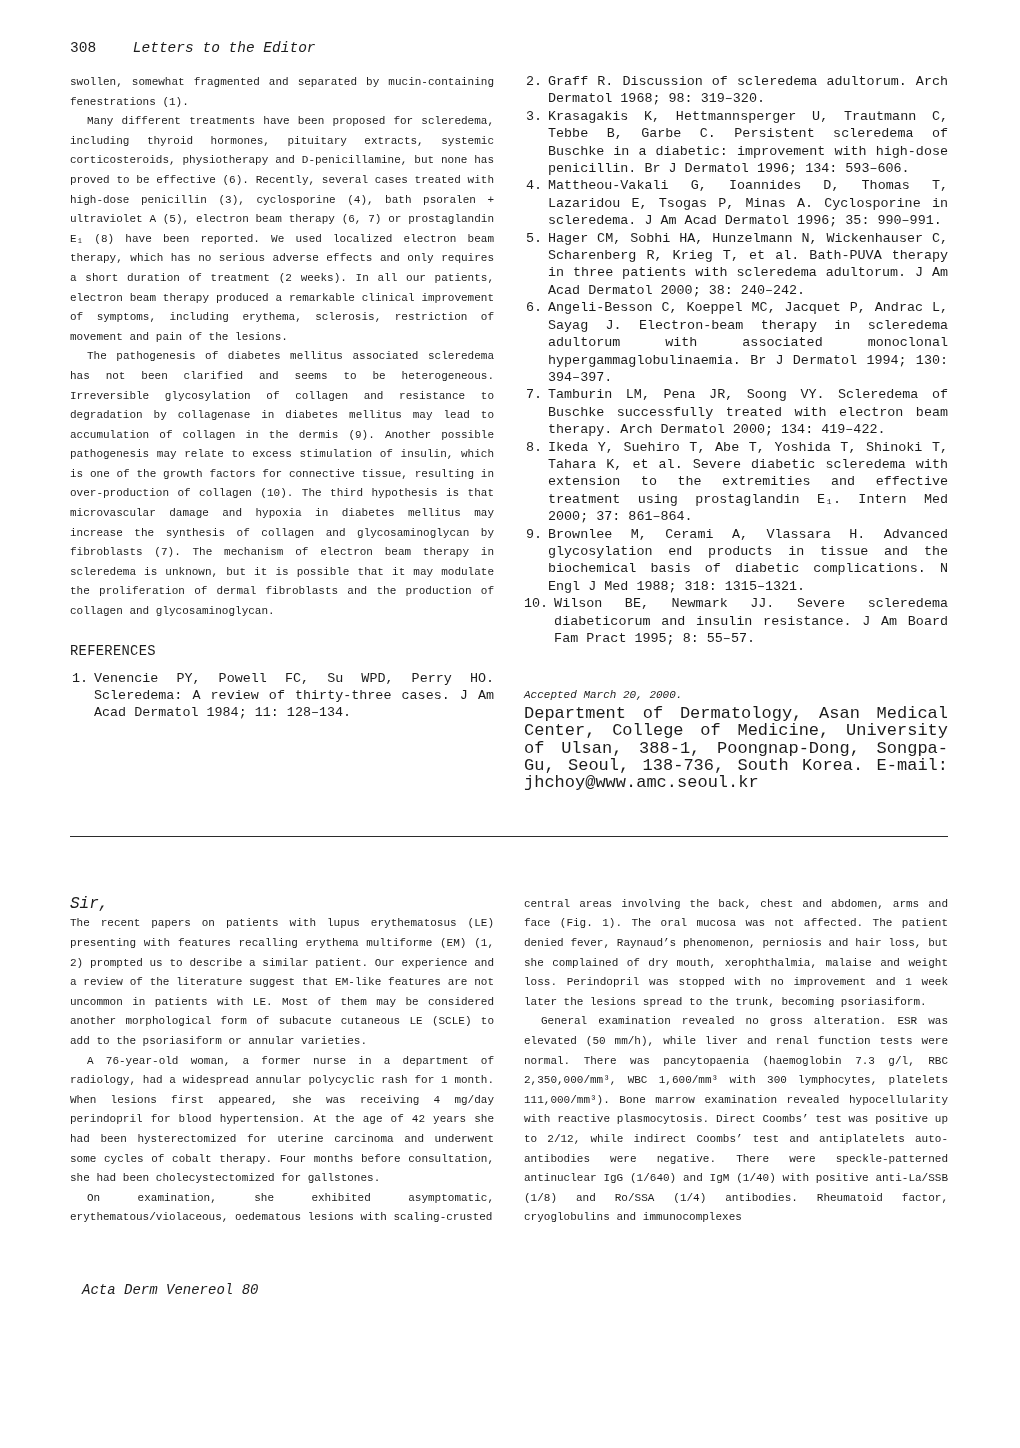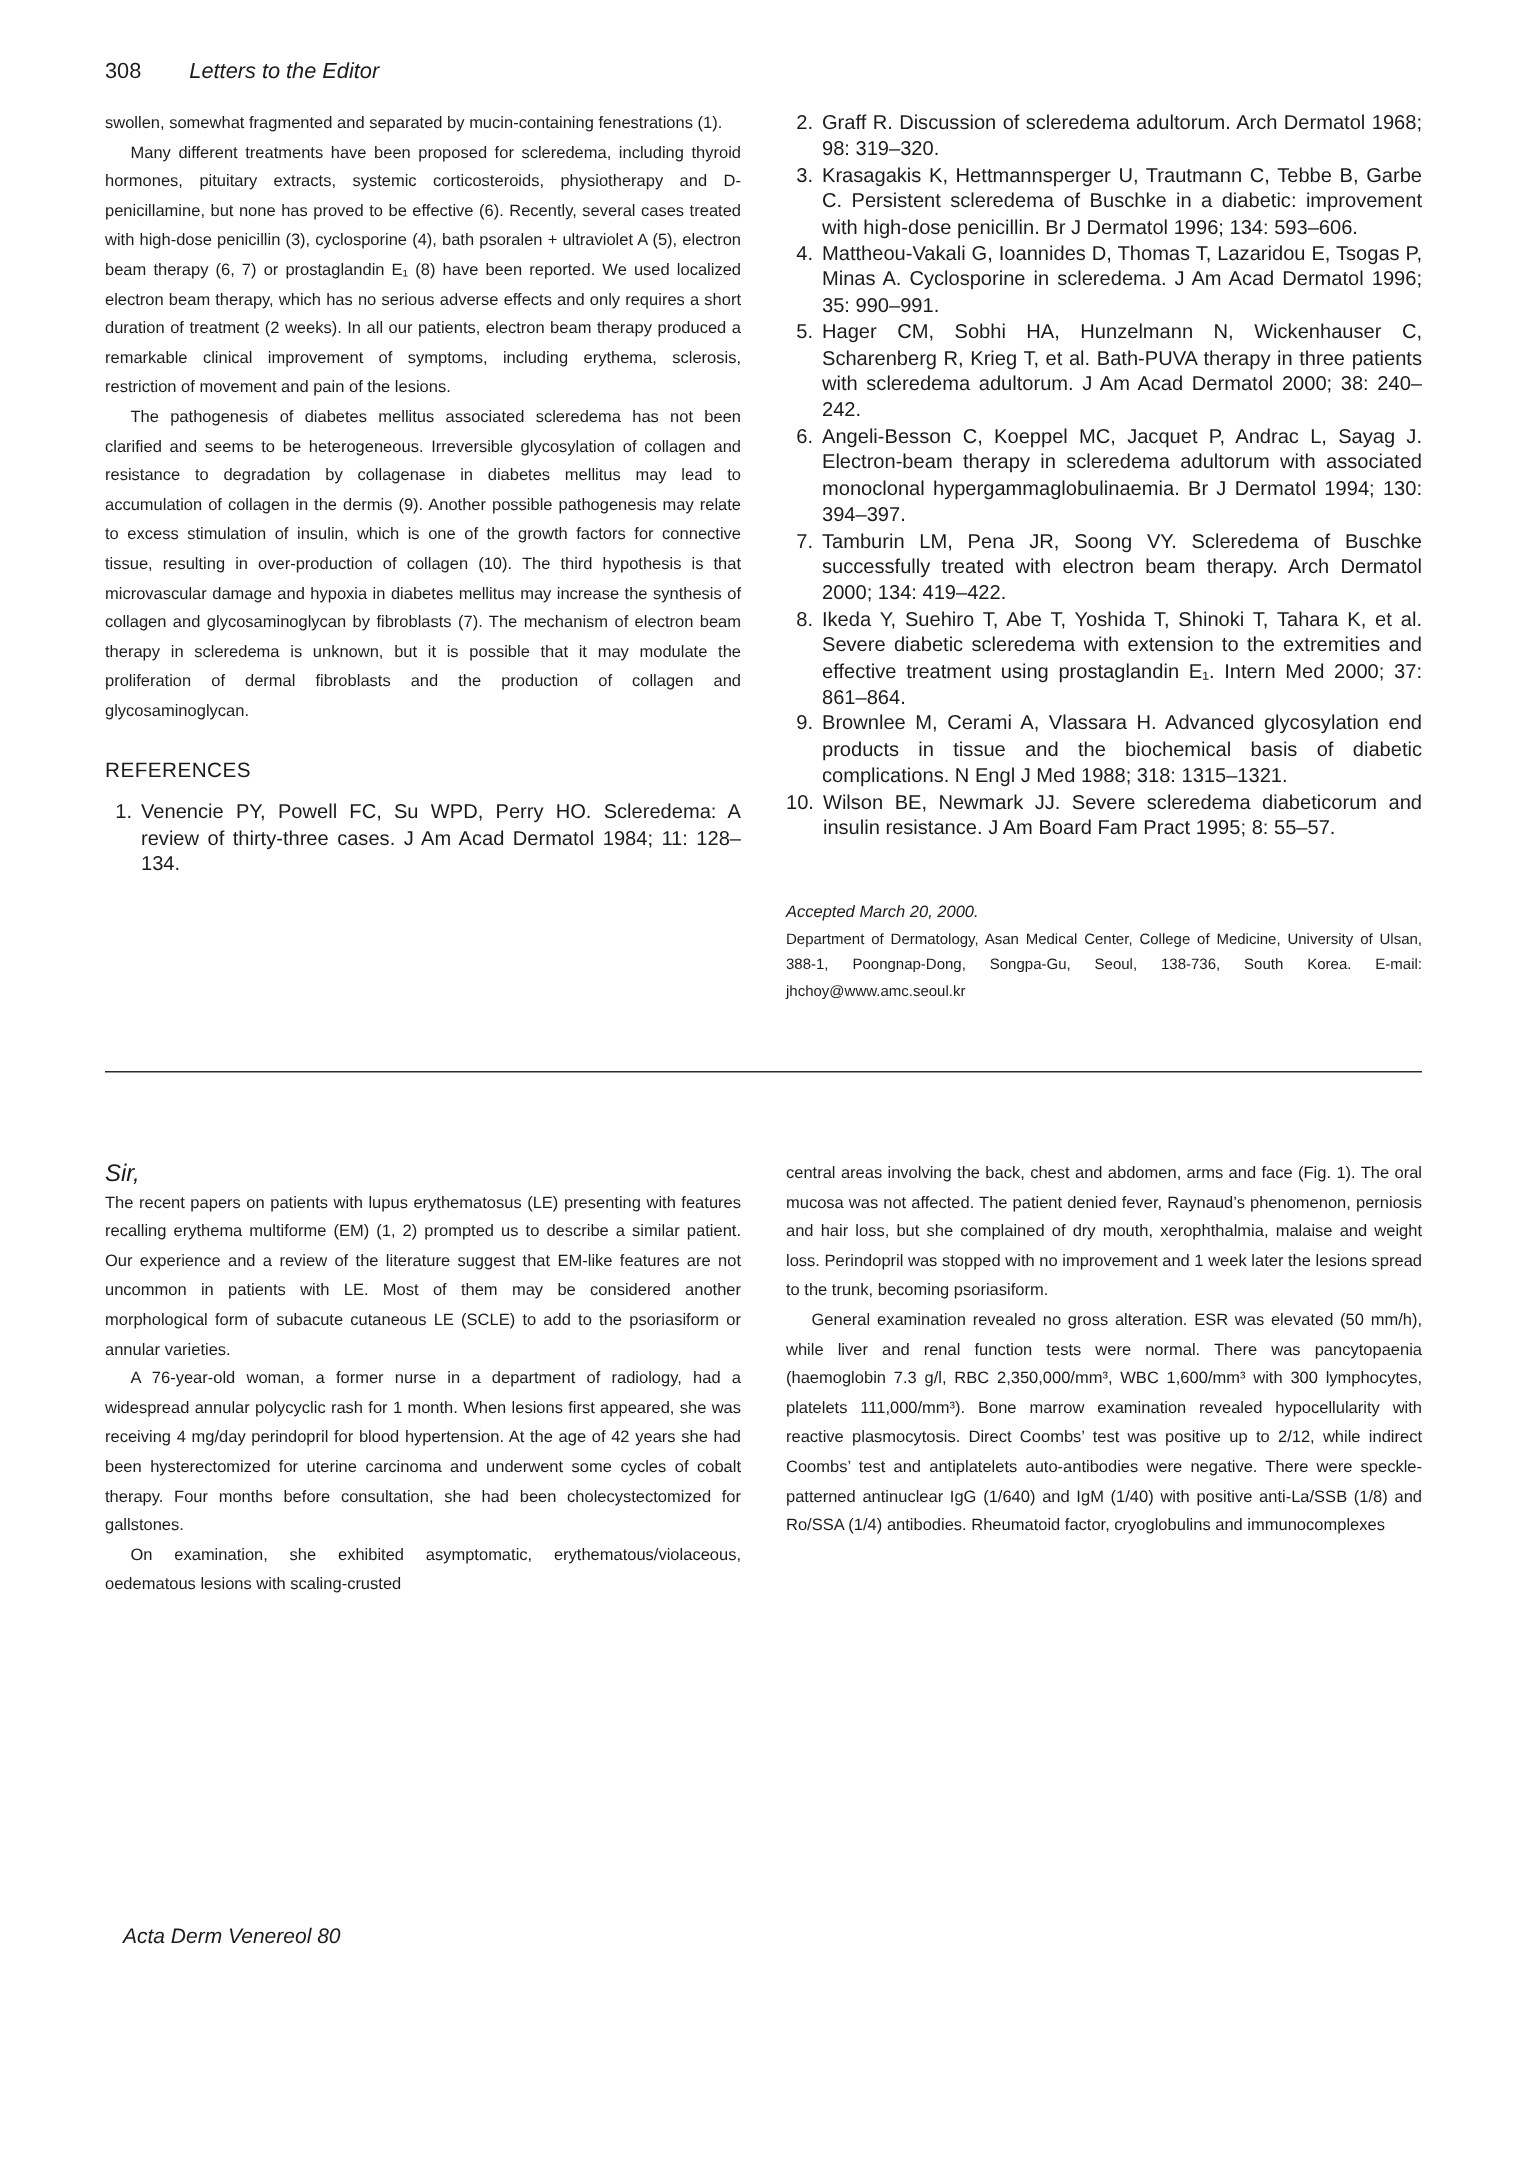--- a/index.html
+++ b/index.html
@@ -3,21 +3,21 @@
 <meta charset="utf-8">
 <style>
   * { margin: 0; padding: 0; box-sizing: border-box; }
   html, body { background: #ffffff; }
   .page {
     position: relative;
     width: 1020px;
     height: 1448px;
     background: #ffffff;
     color: #1b1b1b;
-    font-family: Liberation Sans, sans-serif;
+    font-family: Liberation Mono, monospace;
     padding: 40px 72px 16px 70px;
     overflow: hidden;
   }
   .page-header { font-size: 14.5px; margin-bottom: 17px; }
   .page-num { display: inline-block; margin-right: 28px; }
   .running-head { font-style: italic; }
 
   .cols { display: flex; gap: 30px; }
   .col { flex: 1 1 0; min-width: 0; }
 
@@ -28,21 +28,21 @@
     font-size: 13.8px; font-weight: normal; letter-spacing: 0.3px;
     margin-top: 22px; margin-bottom: 11px;
   }
   .refs { }
   .ref { display: flex; font-size: 13.4px; line-height: 17.4px; text-align: justify; }
   .ref-num { flex: 0 0 24px; text-align: right; padding-right: 6px; }
   .ref-text { flex: 1 1 0; }
 
   .accepted { font-style: italic; font-size: 11px; line-height: 17.4px; margin-top: 40px; }
   .authors { font-size: 13.4px; line-height: 17.4px; margin-top: 26px; text-align: justify; }
-  .affiliation { font-size: 10px; line-height: 17.4px; text-align: justify; }
+  .affiliation { font-size: 17px; line-height: 17.4px; text-align: justify; }
 
   .divider { border: none; border-top: 1.2px solid #2b2b2b; margin-top: 44px; }
 
   .article2 { margin-top: 58px; }
   .article2-title { font-size: 19px; font-weight: bold; word-spacing: 2.5px; }
   .article2 .cols { margin-top: 44px; }
   .salutation { font-style: italic; font-size: 16px; line-height: 19.6px; }
 
   .page-footer {
     position: absolute; left: 70px; top: 1282px;

